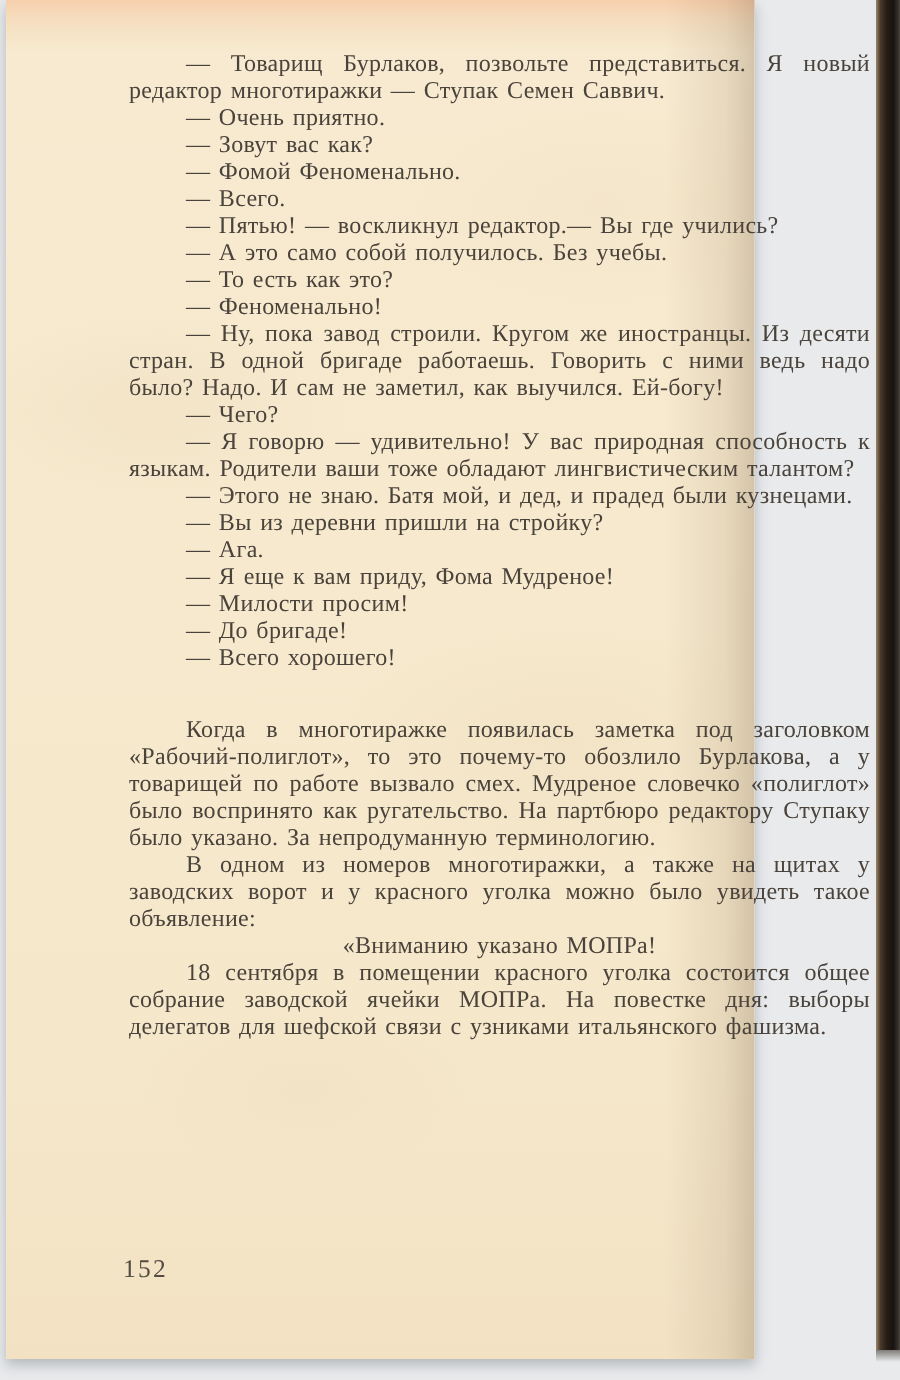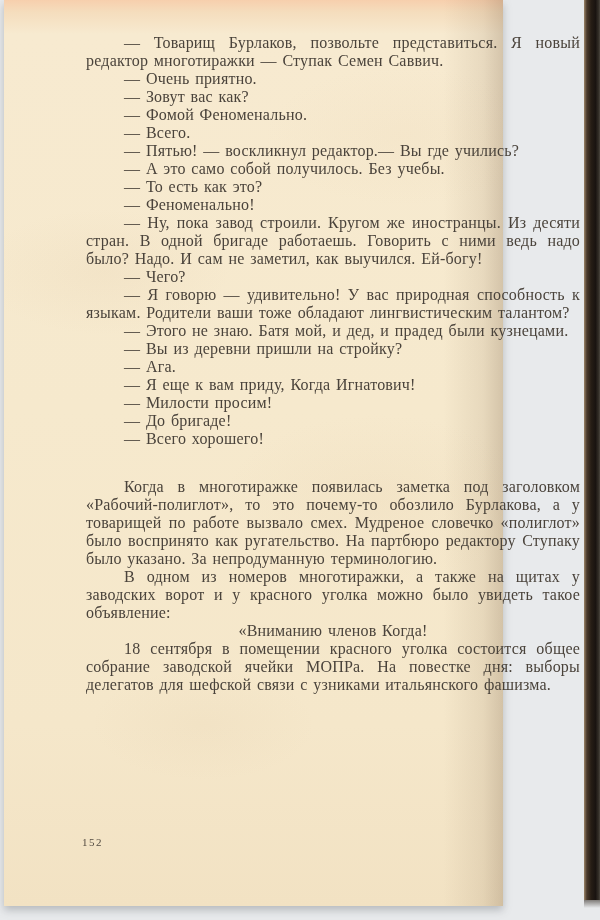--- a/index.html
+++ b/index.html
@@ -77,21 +77,21 @@
     height: 30px;
   }
   .announce-heading {
     text-align: center;
     text-indent: 0 !important;
   }
   .page-number {
     position: absolute;
     left: 78px;
     top: 836px;
-    font-size: 11px;
+    font-size: 17px;
     letter-spacing: 1.5px;
     color: #544c42;
   }
 </style>
 </head>
 <body>
 
 <div class="page">
 
   <div class="textblock">
@@ -103,29 +103,29 @@
     <p>— Пятью! — воскликнул редактор.— Вы где учились?</p>
     <p>— А это само собой получилось. Без учебы.</p>
     <p>— То есть как это?</p>
     <p>— Феноменально!</p>
     <p>— Ну, пока завод строили. Кругом же иностранцы. Из десяти стран. В одной бригаде работаешь. Говорить с ними ведь надо было? Надо. И сам не заметил, как выучился. Ей-богу!</p>
     <p>— Чего?</p>
     <p>— Я говорю — удивительно! У вас природная способность к языкам. Родители ваши тоже обладают лингвистическим талантом?</p>
     <p>— Этого не знаю. Батя мой, и дед, и прадед были кузнецами.</p>
     <p>— Вы из деревни пришли на стройку?</p>
     <p>— Ага.</p>
-    <p>— Я еще к вам приду, Когда Игнатович!</p>
+    <p>— Я еще к вам приду, Фома Мудреное!</p>
     <p>— Милости просим!</p>
     <p>— До бригаде!</p>
     <p>— Всего  хорошего!</p>
 
     <div class="section-gap"></div>
 
     <p>Когда в многотиражке появилась заметка под заголовком «Рабочий-полиглот», то это почему-то обозлило Бурлакова, а у товарищей по работе вызвало смех. Мудреное словечко «полиглот» было воспринято как ругательство. На партбюро редактору Ступаку было указано. За непродуманную терминологию.</p>
     <p>В одном из номеров многотиражки, а также на щитах у заводских ворот и у красного уголка можно было увидеть такое объявление:</p>
-    <p class="announce-heading">«Вниманию членов Когда!</p>
+    <p class="announce-heading">«Вниманию указано МОПРа!</p>
     <p>18 сентября в помещении красного уголка состоится общее собрание заводской ячейки МОПРа. На повестке дня: выборы делегатов для шефской связи с узниками итальянского  фашизма.</p>
   </div>
 
   <div class="page-number">152</div>
 </div>
 
 <div class="book-edge"></div>
 
 </body></html>

